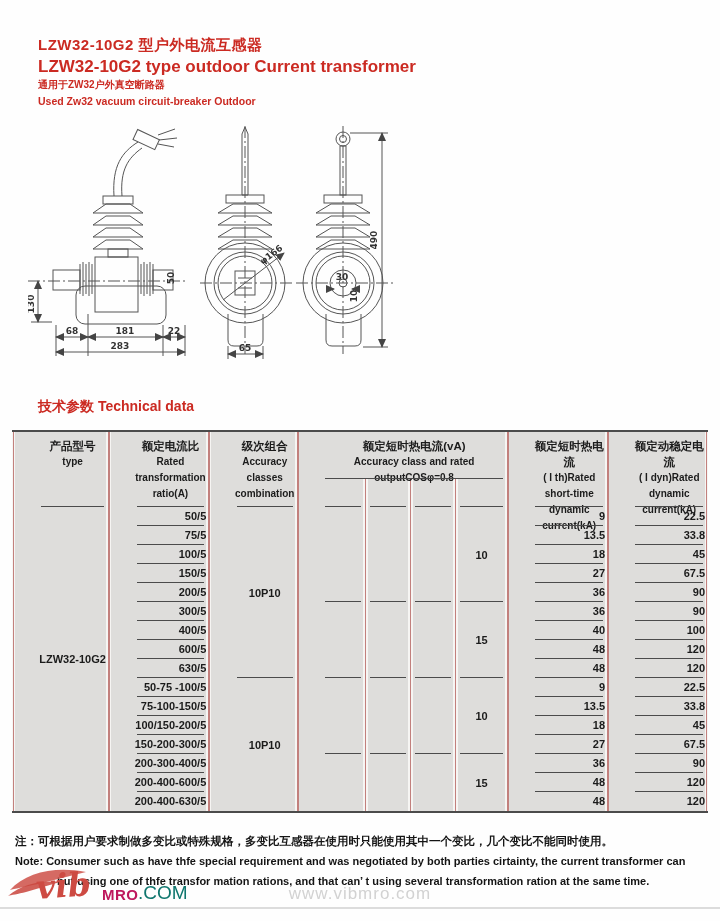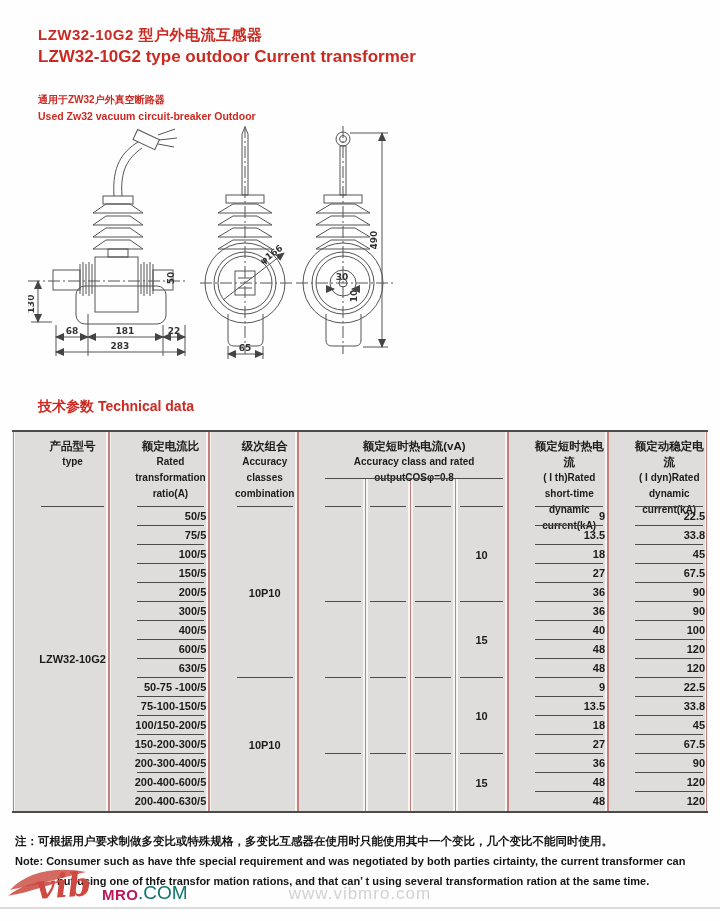--- a/index.html
+++ b/index.html
@@ -2,24 +2,24 @@
 <html><head>
 <meta charset="utf-8">
 <style>
   html,body { margin:0; padding:0; background:#ffffff; }
   .page {
     position:relative; width:720px; height:921px; margin:0 auto;
     background:#fefefe; overflow:hidden;
     font-family:"Liberation Sans", sans-serif; color:#1b1b1b;
   }
   
-  .titles { position:absolute; left:38px; top:26px; color:#cb2a22; }
+  .titles { position:absolute; left:38px; top:36px; color:#cb2a22; }
   .title-zh { font-size:15px; font-weight:bold; letter-spacing:0.5px; }
   .title-en { font-size:17px; font-weight:bold; margin-top:2px; }
-  .sub-zh   { font-size:10px; font-weight:bold; margin-top:26px; }
+  .sub-zh   { font-size:10px; font-weight:bold; margin-top:1px; }
   .sub-en   { font-size:10.5px; font-weight:bold; margin-top:3px; }
   
   .drawing { position:absolute; left:28px; top:118px; }
   .drawing svg { display:block; }
   .drawing text { font-family:"DejaVu Sans", sans-serif; font-size:9px; font-weight:bold; fill:#333; }
   
   .sec-heading { position:absolute; left:38px; top:398px; color:#cb2a22; font-size:14px; font-weight:bold; }
   
   .ttable {
     position:absolute; left:12px; top:430px; width:696px;

